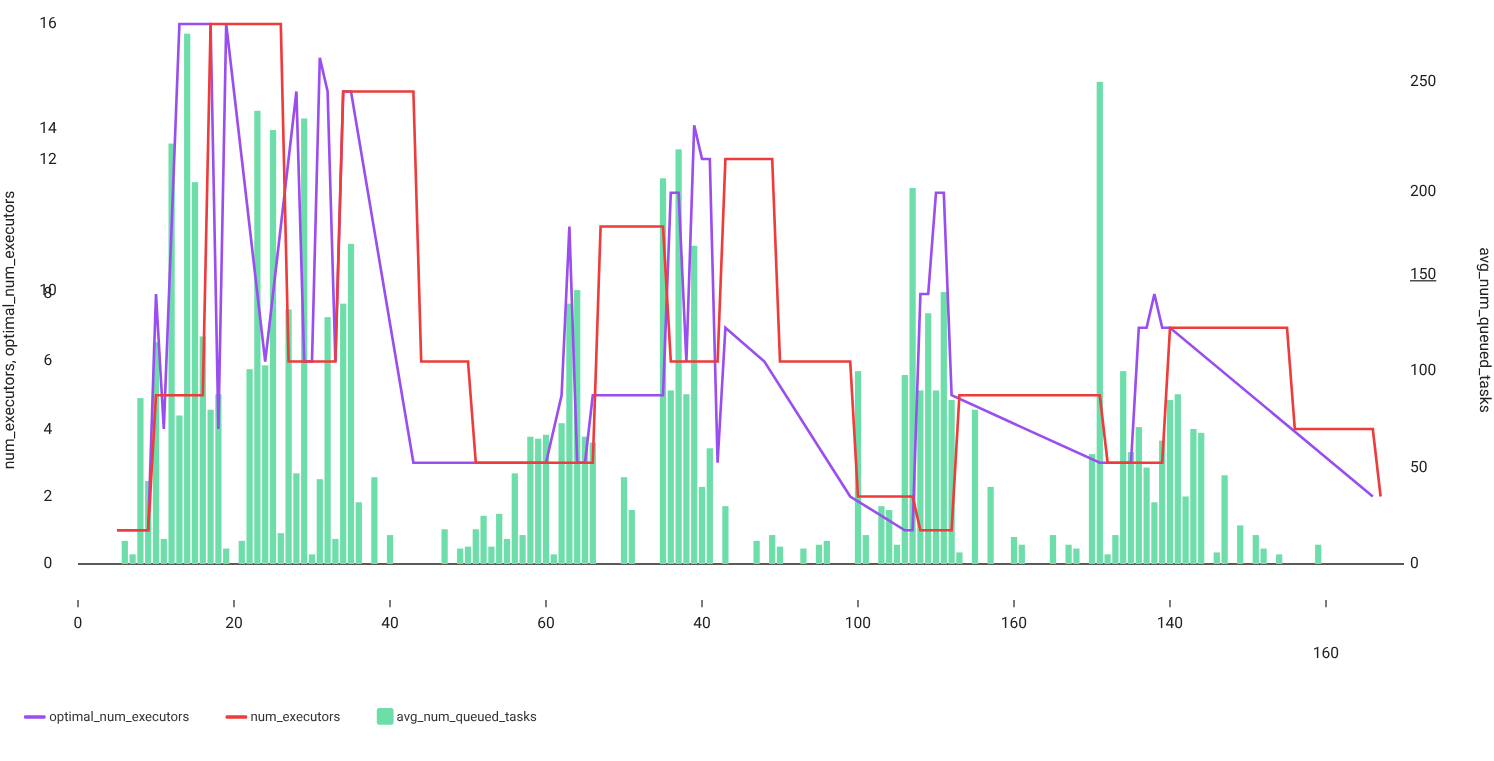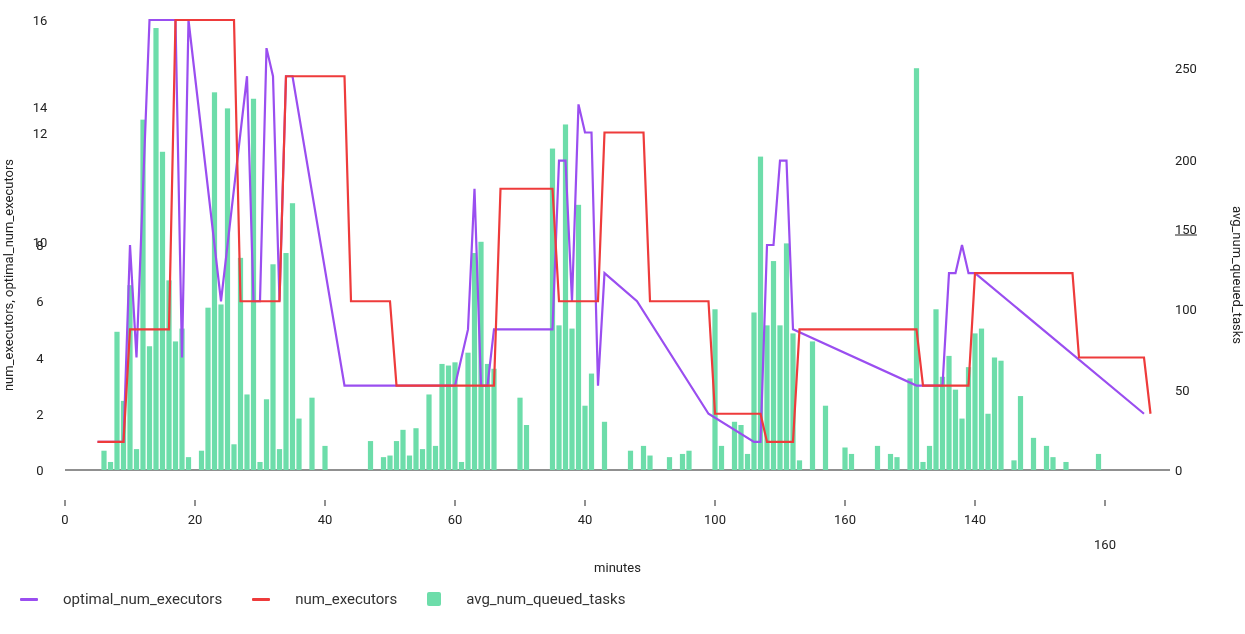--- a/index.html
+++ b/index.html
@@ -85,42 +85,41 @@
     position: absolute;
     left: 20px;
     top: 590px;
     display: flex;
     gap: 30px;
     align-items: center;
   }
   .legend-item {
     display: flex;
     align-items: center;
-    gap: 25px;
-    font-size: 15px;
+    gap: 3px;
+    font-size: 11px;
   }
   .legend-swatch-line {
     width: 18px;
     height: 3px;
     border-radius: 1px;
   }
   .legend-swatch-rect {
     width: 14px;
     height: 14px;
     border-radius: 2px;
   }
 </style>
 </head>
 <body>
 
 <div class="chart-wrap">
 
   <div class="axis-label-left">num_executors, optimal_num_executors</div>
   <div class="axis-label-right">avg_num_queued_tasks</div>
-  <div class="axis-label-bottom">minutes</div>
 
   <div class="plot-area">
     <svg id="chart-svg" width="1105" height="510">
         <line x1="0" x2="1105" y1="450" y2="450" stroke="#222" stroke-width="1.2"></line>
         <line x1="0" x2="0" y1="480" y2="486" stroke="#222" stroke-width="1"></line>
         <line x1="130" x2="130" y1="480" y2="486" stroke="#222" stroke-width="1"></line>
         <line x1="260" x2="260" y1="480" y2="486" stroke="#222" stroke-width="1"></line>
         <line x1="390" x2="390" y1="480" y2="486" stroke="#222" stroke-width="1"></line>
         <line x1="520" x2="520" y1="480" y2="486" stroke="#222" stroke-width="1"></line>
         <line x1="650" x2="650" y1="480" y2="486" stroke="#222" stroke-width="1"></line>

